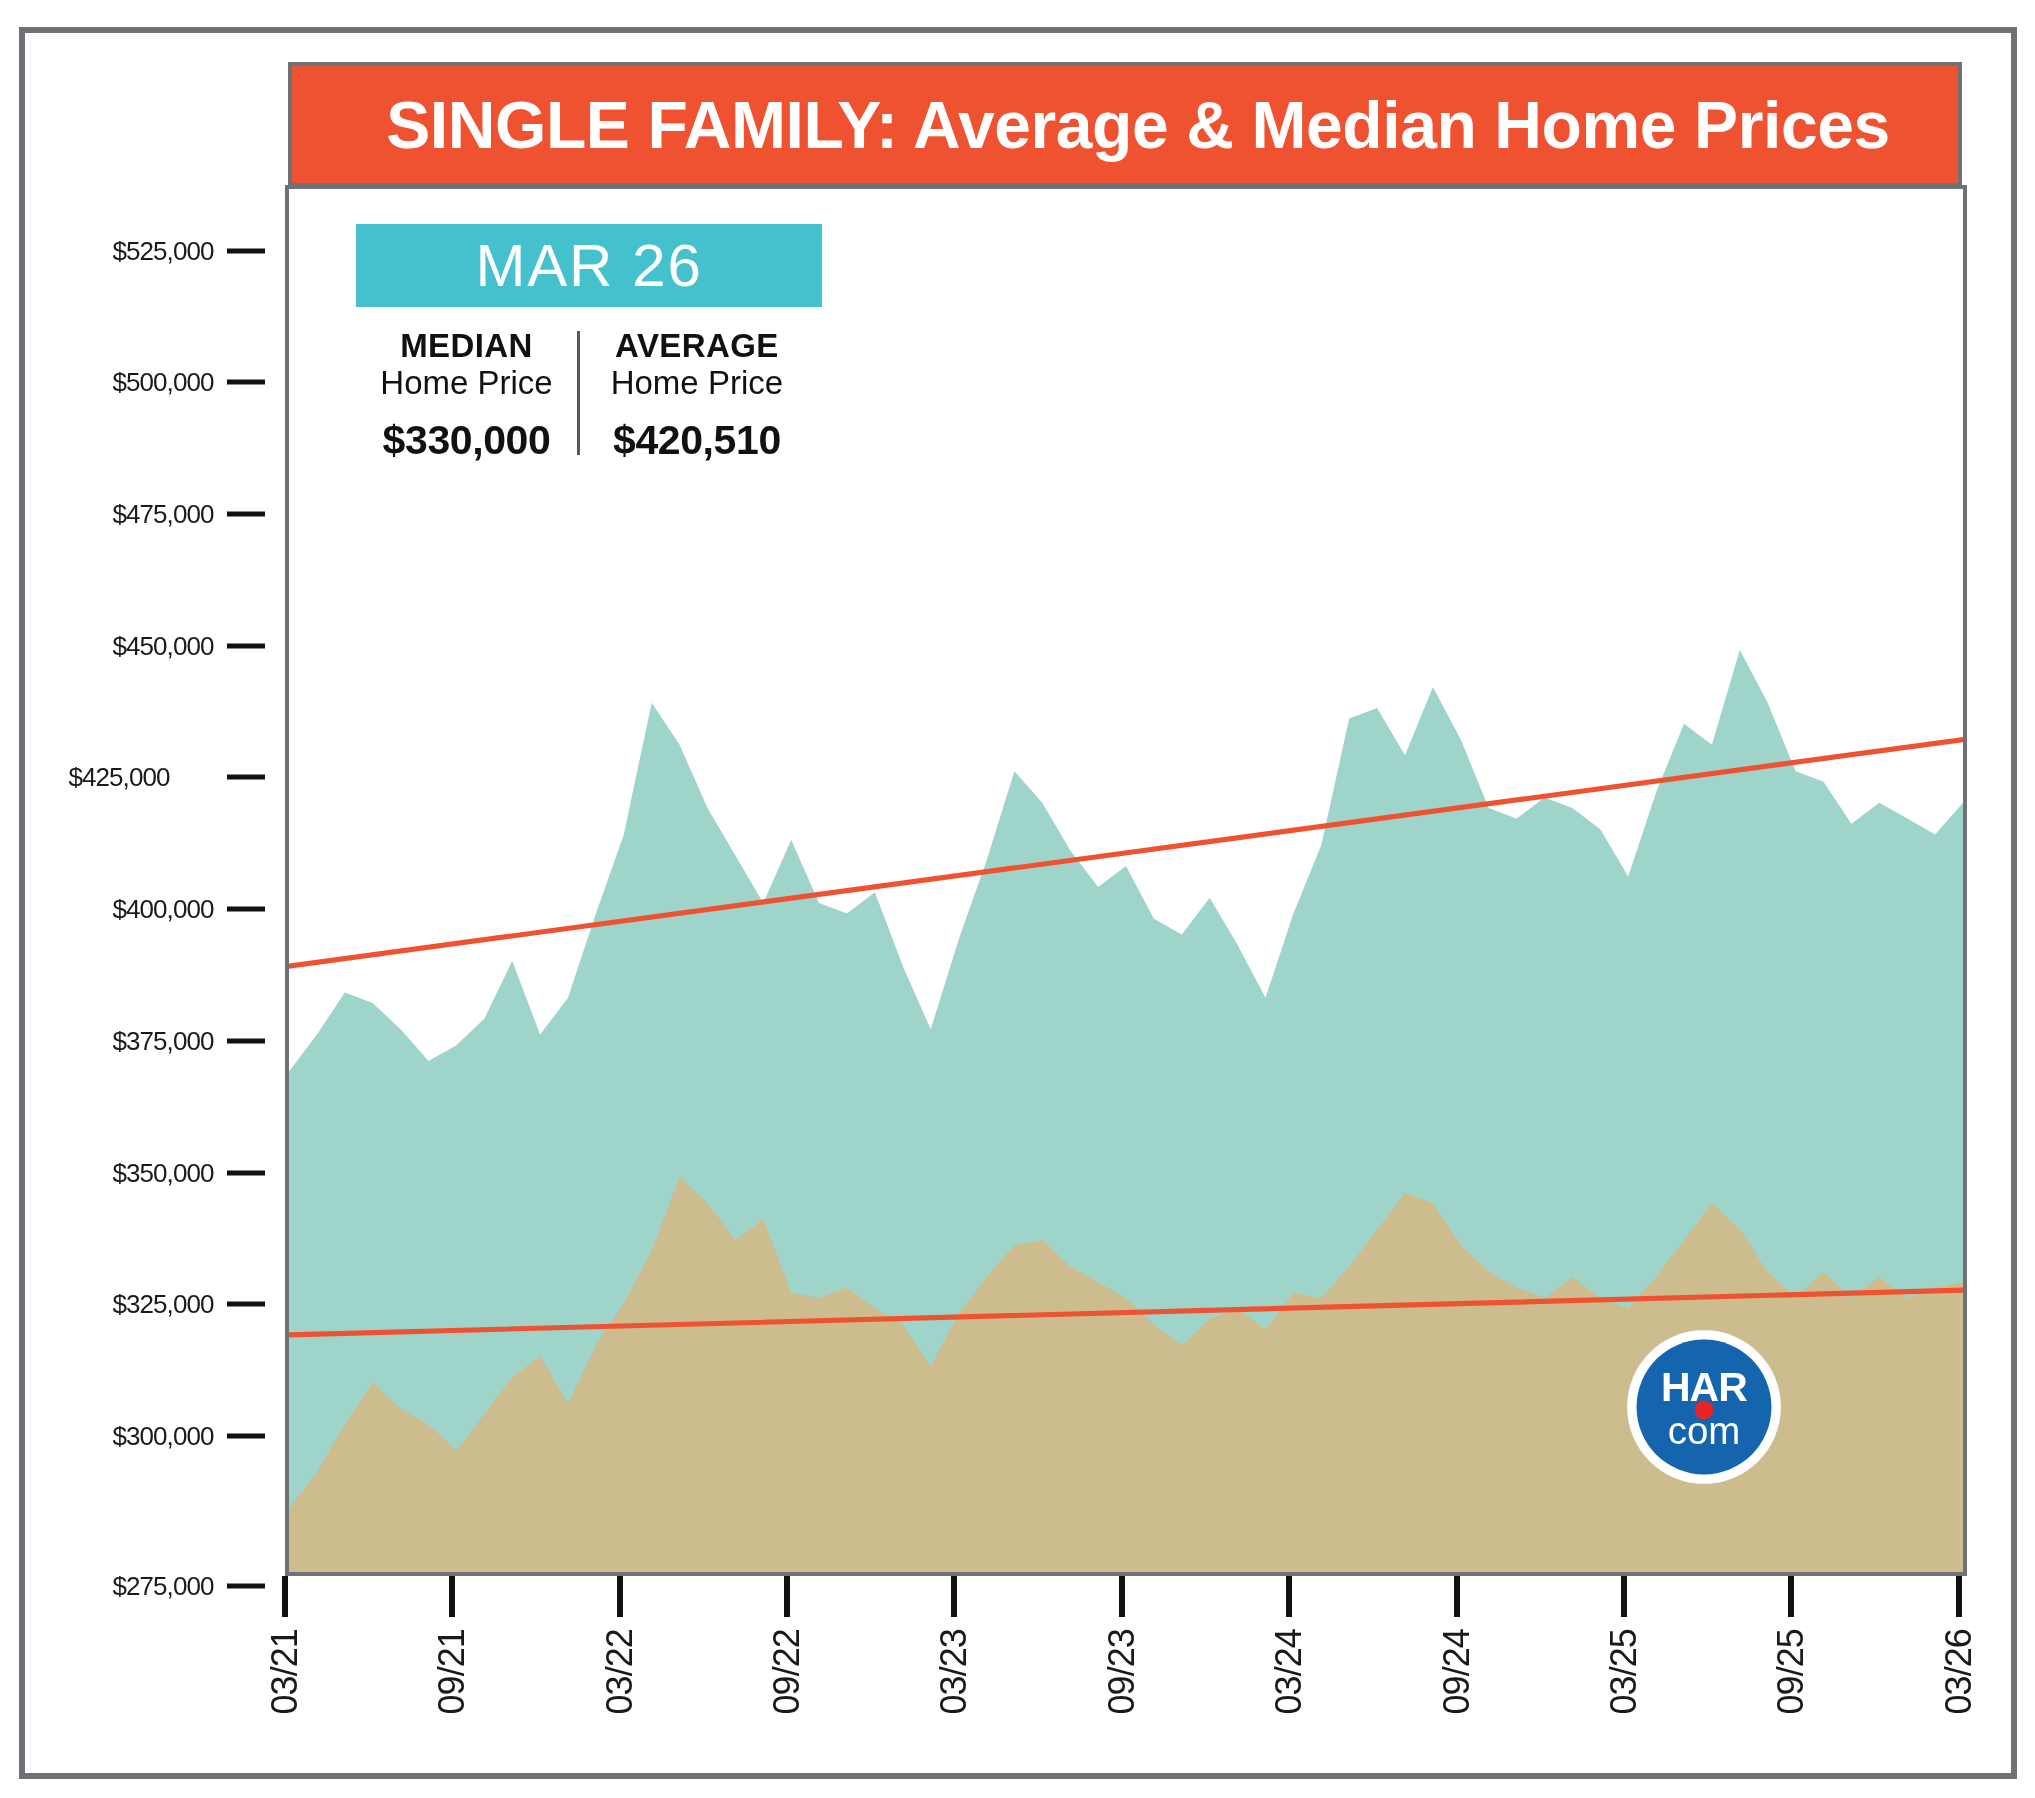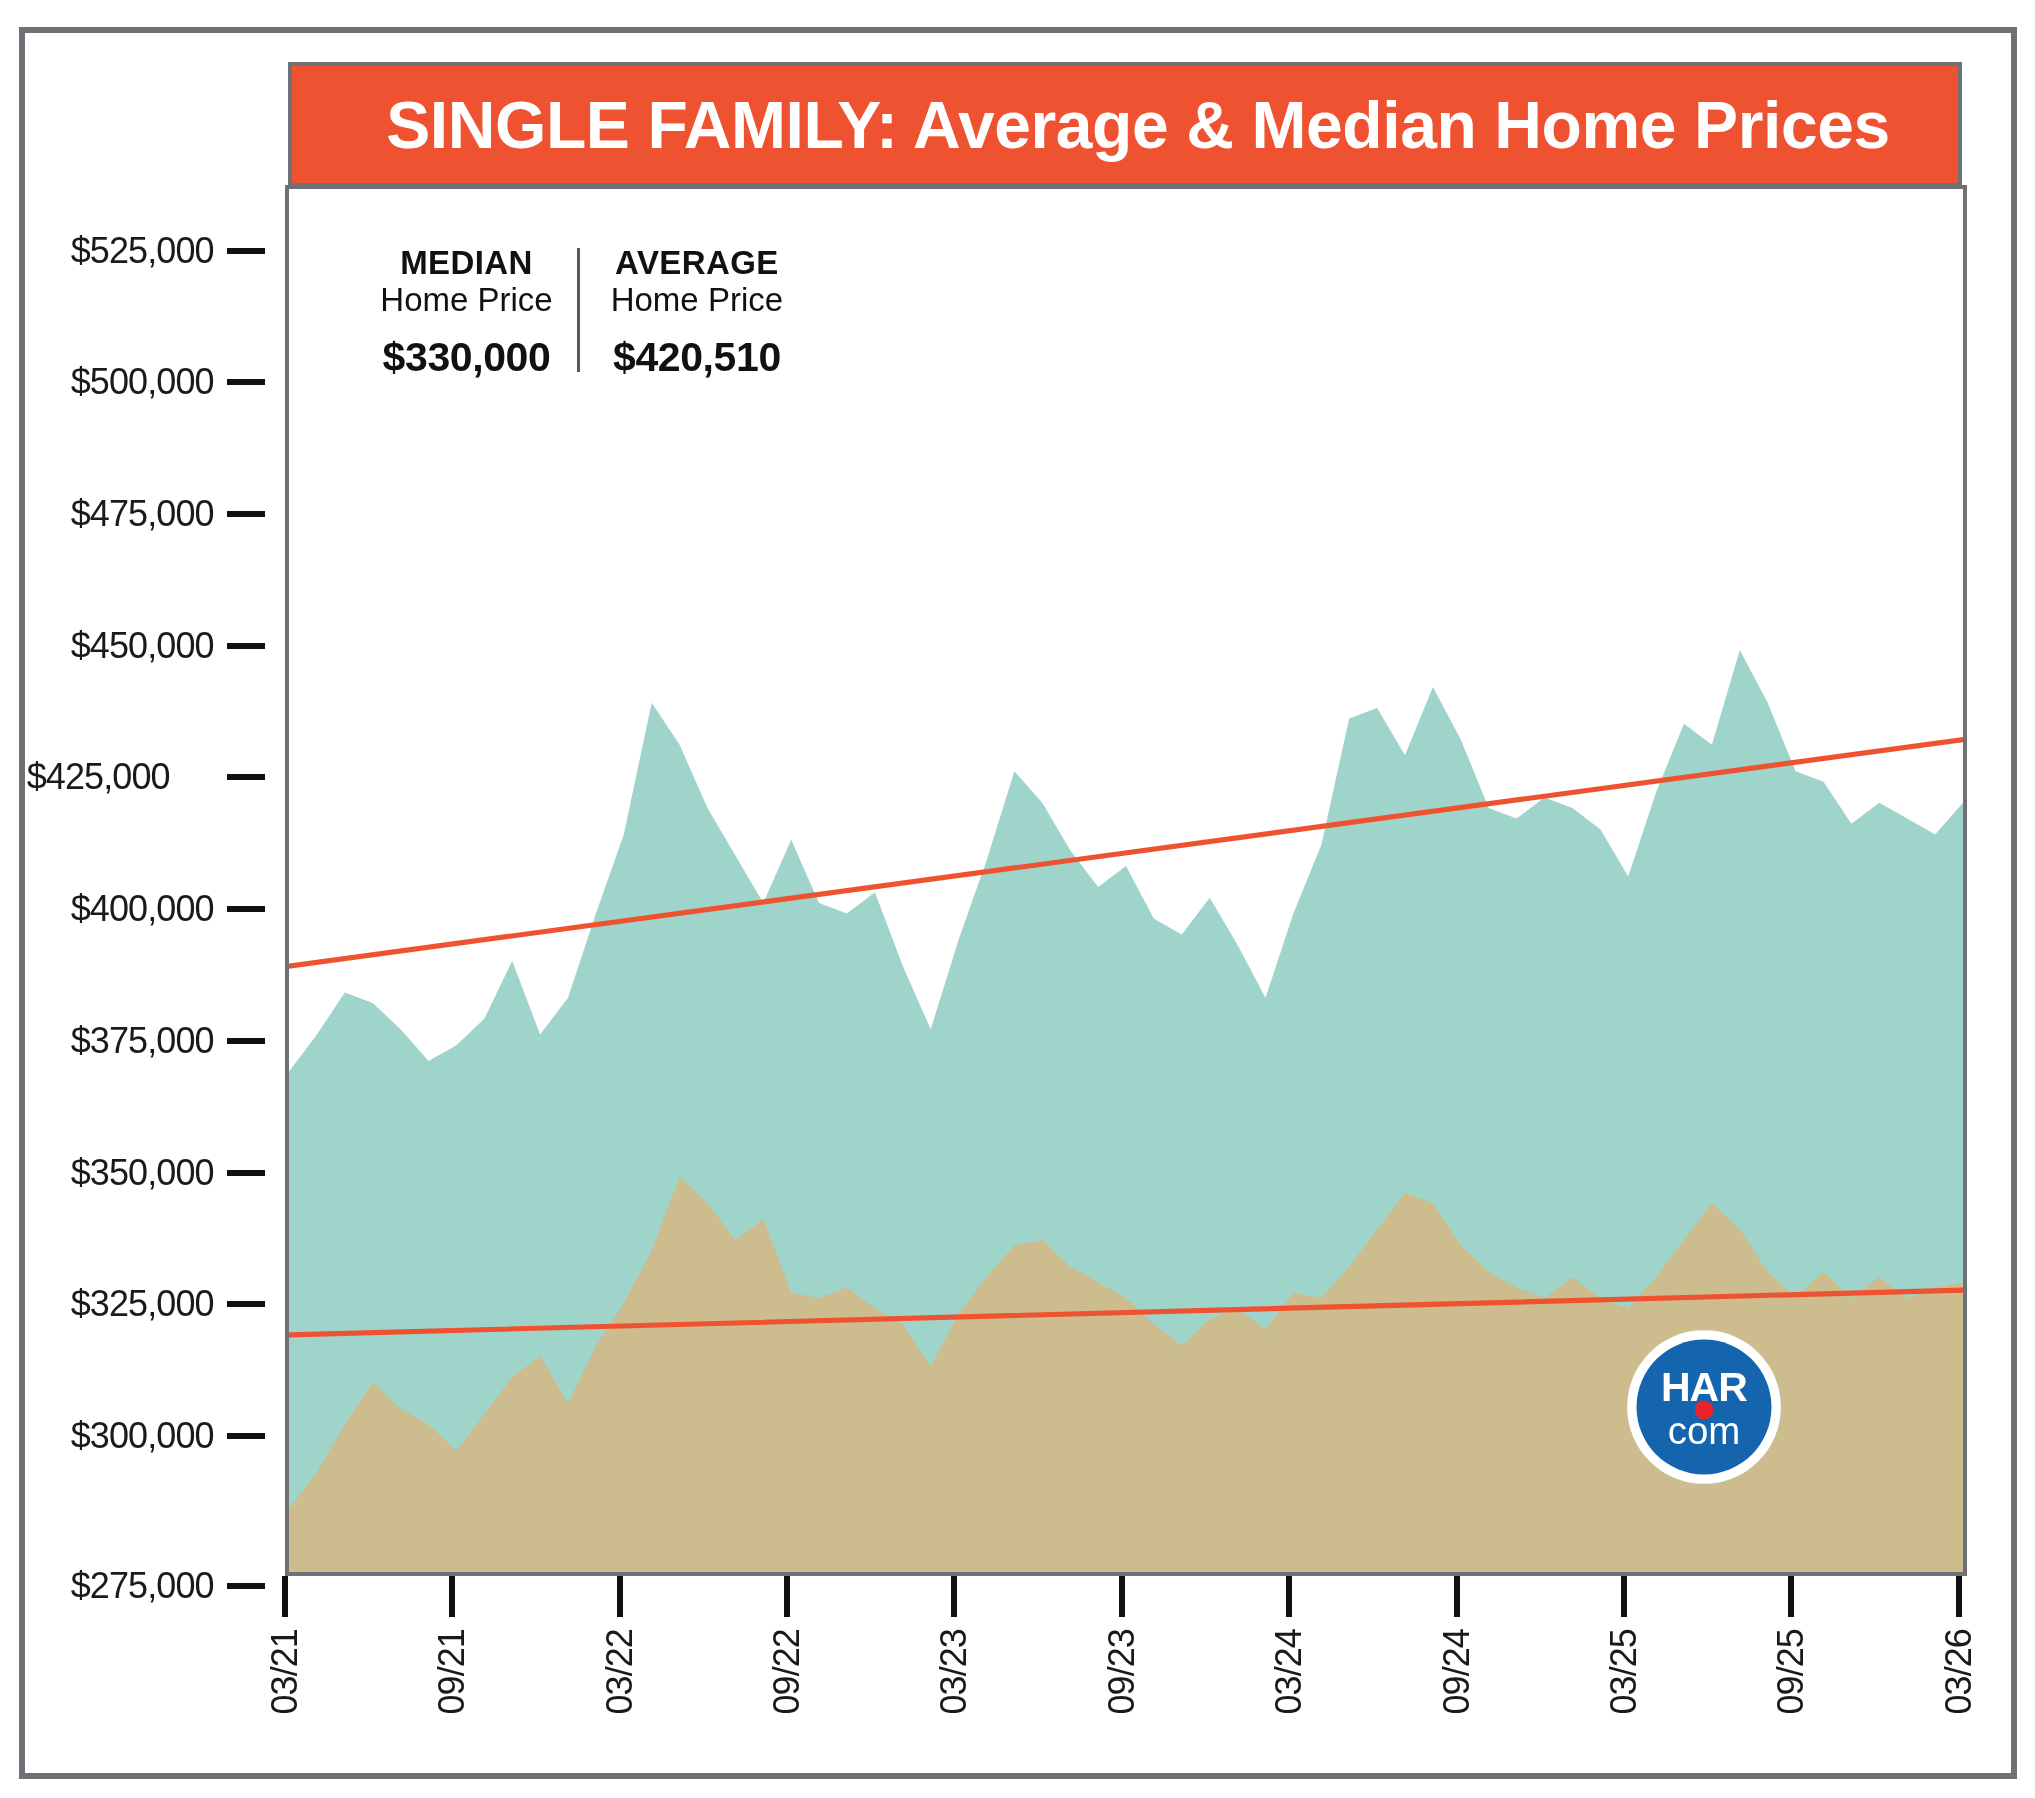--- a/index.html
+++ b/index.html
@@ -43,21 +43,21 @@
   #plot-svg{position:absolute;left:0;top:0;display:block;}
   
   #y-axis{position:absolute;left:0px;top:185px;width:285px;height:1391px;}
   .ytick{
     position:absolute;right:19.7px;
     display:flex;align-items:center;justify-content:flex-end;
     transform:translateY(-50%);
     white-space:nowrap;
   }
   .ytick-label{
-    font-size:36px;color:#1A1A1A;
+    font-size:26px;color:#1A1A1A;
     font-family:"Liberation Sans", sans-serif;
     letter-spacing:-0.9px;
   }
   .ytick-dash{
     display:inline-block;width:38px;height:5.1px;
     background:#111111;margin-left:13.7px;
   }
   
   #x-axis{position:absolute;left:285px;top:1576px;width:1682px;height:203px;}
   .xtick{
@@ -217,20 +217,23 @@
       <div class="xtick-mark"></div>
       <div class="xtick-label">09/25</div>
     </div>
     <div class="xtick" style="left: 1674px;">
       <div class="xtick-mark"></div>
       <div class="xtick-label">03/26</div>
     </div>
   </div>
 
 <div id="stats-panel">
+  <div id="month-badge">
+    <span id="month-badge-label">MAR 26</span>
+  </div>
   <div id="stats-row">
     <div class="stat-col median">
       <span class="stat-kind">MEDIAN</span>
       <span class="stat-sub">Home Price</span>
       <span class="stat-value">$330,000</span>
     </div>
     <div class="stat-divider"></div>
     <div class="stat-col average">
       <span class="stat-kind">AVERAGE</span>
       <span class="stat-sub">Home Price</span>

